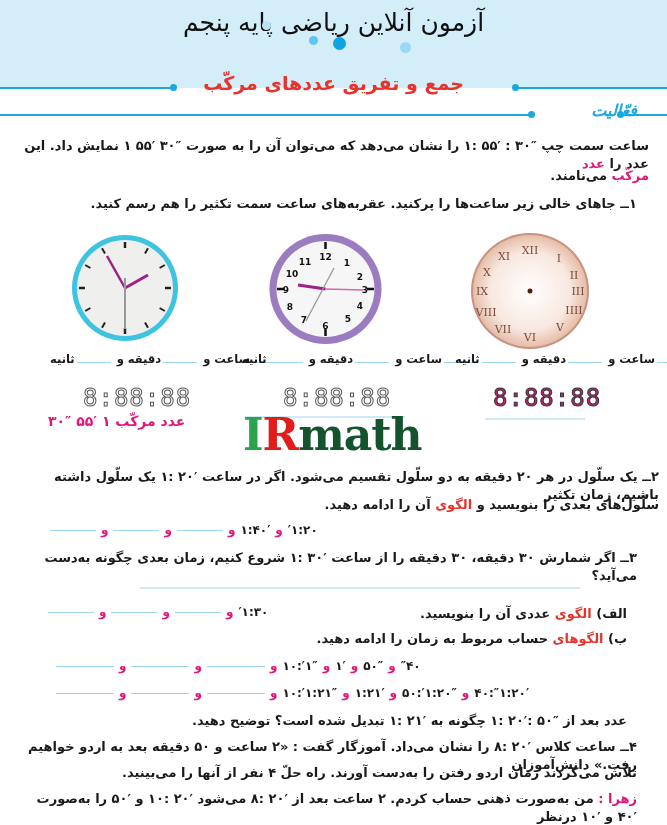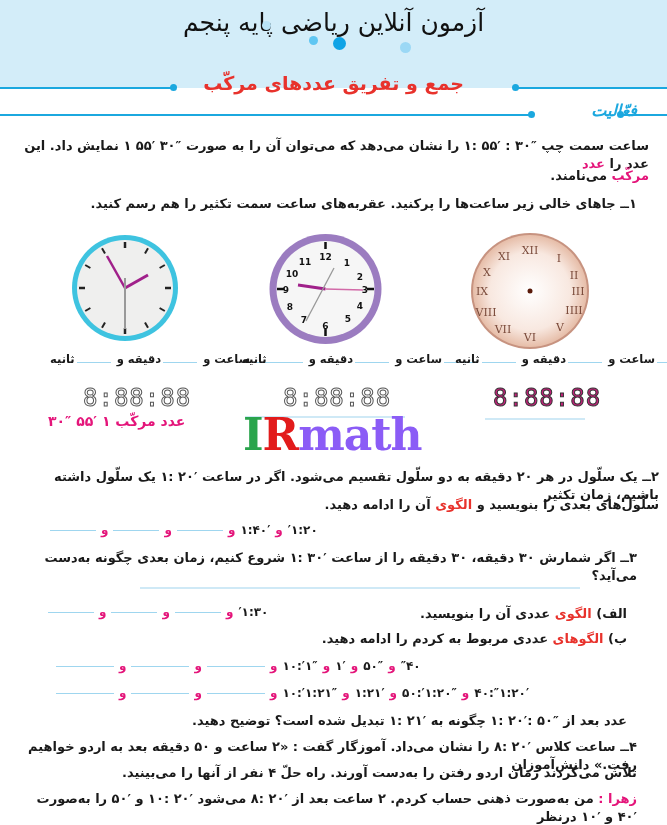--- a/index.html
+++ b/index.html
@@ -26,21 +26,21 @@
 
   .digital { position: absolute; top: 384px; font-family: "DejaVu Sans Mono", monospace; font-size: 24px; letter-spacing: 1px; color: #fff; -webkit-text-stroke: 1px #555; font-weight: normal; }
   .digital.pink { color: #c4207a; -webkit-text-stroke: 1px #333; }
   .underline-blue { position: absolute; height: 2px; background: #cfe9f6; }
 
   .compound-label { position: absolute; top: 413px; left: 48px; direction: rtl; font-size: 14px; color: #e4157a; font-weight: bold; }
 
   .watermark { position: absolute; top: 412px; left: 243px; font-family: "DejaVu Serif", serif; font-size: 44px; font-weight: bold; line-height: 46px; letter-spacing: -1px; }
   .wm-i { color: #2aa44c; }
   .wm-r { color: #e21b1b; }
-  .wm-rest { color: #8b5cf6; }
+  .wm-rest { color: #14532d; }
 
   .seq { position: absolute; direction: rtl; font-size: 12px; font-weight: bold; white-space: nowrap; }
   .seq .w { color: #e4157a; margin: 0 5px; }
   .seq .ln { display: inline-block; width: 46px; border-bottom: 1px solid #9fd6ef; vertical-align: middle; }
   .long-blank { position: absolute; height: 2px; background: #cfe9f6; }
 </style>
 </head>
 <body>
 
 <div class="header-band"></div>
@@ -190,21 +190,21 @@
 
 <div class="para" style="top:549px;right:30px;width:620px;font-weight:bold;">۳ــ اگر شمارش ۳۰ دقیقه، ۳۰ دقیقه را از ساعت ′۳۰ :۱ شروع کنیم، زمان بعدی چگونه به‌دست می‌آید؟</div>
 <div class="long-blank" style="left:140px;top:587px;width:440px;"></div>
 <div class="para" style="top:605px;right:40px;width:300px;font-weight:bold;">
   <span>الف) </span><span class="red">الگوی</span><span> عددی آن را بنویسید.</span>
 </div>
 <div class="seq" style="top:605px;left:48px;">
   <span>′۱:۳۰</span><span class="w">و</span><span class="ln"></span><span class="w">و</span><span class="ln"></span><span class="w">و</span><span class="ln"></span>
 </div>
 <div class="para" style="top:630px;right:40px;width:400px;font-weight:bold;">
-  <span>ب) </span><span class="red">الگوهای</span><span> عددی مربوط به کردم را ادامه دهید.</span>
+  <span>ب) </span><span class="red">الگوهای</span><span> حساب مربوط به زمان را ادامه دهید.</span>
 </div>
 <div class="seq" style="top:659px;left:56px;">
   <span>″۴۰</span><span class="w">و</span><span>″۵۰</span><span class="w">و</span><span>′۱</span><span class="w">و</span><span>″۱′:۱۰</span><span class="w">و</span><span class="ln" style="width:58px"></span><span class="w">و</span><span class="ln" style="width:58px"></span><span class="w">و</span><span class="ln" style="width:58px"></span>
 </div>
 <div class="seq" style="top:686px;left:56px;">
   <span>″۱:۲۰′:۴۰</span><span class="w">و</span><span>″۱:۲۰′:۵۰</span><span class="w">و</span><span>′۱:۲۱</span><span class="w">و</span><span>″۱:۲۱′:۱۰</span><span class="w">و</span><span class="ln" style="width:58px"></span><span class="w">و</span><span class="ln" style="width:58px"></span><span class="w">و</span><span class="ln" style="width:58px"></span>
 </div>
 <div class="para" style="top:712px;right:40px;width:600px;font-weight:bold;">عدد بعد از ″۵۰ :′۲۰ :۱ چگونه به ′۲۱ :۱ تبدیل شده است؟ توضیح دهید.</div>
 
 <div class="para" style="top:738px;right:30px;width:620px;font-weight:bold;">۴ــ ساعت کلاس ′۲۰ :۸ را نشان می‌داد. آموزگار گفت : «۲ ساعت و ۵۰ دقیقه بعد به اردو خواهیم رفت.» دانش‌آموزان</div>

